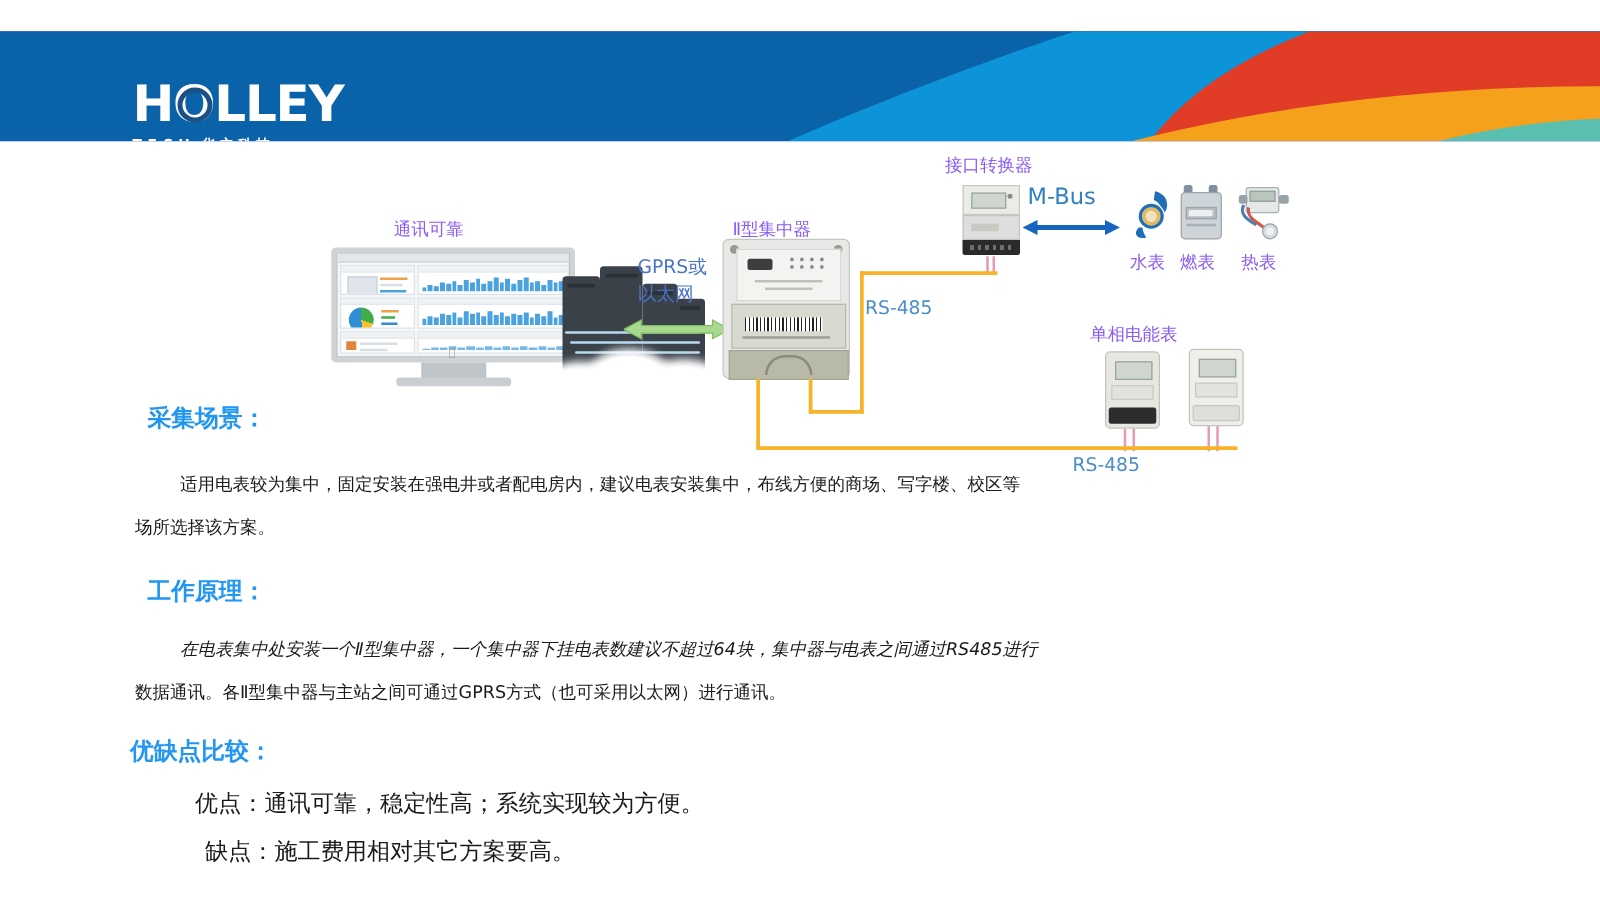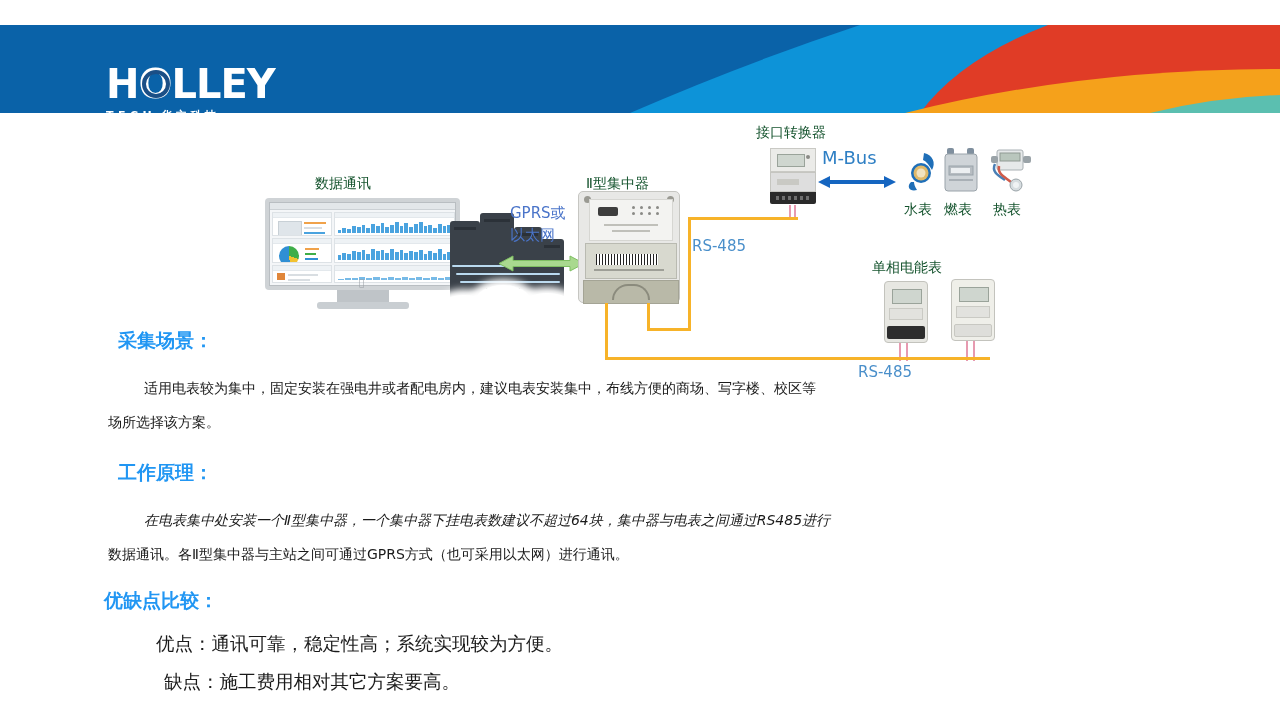--- a/index.html
+++ b/index.html
@@ -16,21 +16,21 @@
   #logo-ring{position:absolute;left:36px;top:5px;width:28px;height:28px;border:4px solid #1b4f86;
     border-radius:50%;box-sizing:border-box;}
   #logo-sub{margin-top:3px;display:flex;align-items:center;gap:5px;}
   #logo-tech{font-size:11px;font-weight:bold;letter-spacing:4.5px;color:#ffffff;}
   #logo-cn{font-size:11px;font-weight:bold;letter-spacing:3.5px;color:#ffffff;}
   #header-title{position:absolute;left:290px;top:45px;color:#ffffff;font-size:34px;
     letter-spacing:2px;font-family:"DejaVu Sans","Liberation Sans",sans-serif;z-index:5;}
 
   
   #diagram{position:absolute;left:0;top:113px;width:1280px;height:260px;}
-  .dev-label{position:absolute;font-size:14px;color:#14532d;white-space:nowrap;}
+  .dev-label{position:absolute;font-size:14px;color:#8b5cf6;white-space:nowrap;}
   .blue-label{position:absolute;font-size:16px;color:#2e7fc4;white-space:nowrap;}
   .blue-label-sm{position:absolute;font-size:14px;color:#4a8fca;white-space:nowrap;}
   .gprs-label{position:absolute;font-size:15px;color:#4a74c9;text-align:center;line-height:19px;white-space:nowrap;}
 
   
   #monitor{position:absolute;left:265px;top:85px;width:195px;height:112px;}
   #mon-bezel{position:absolute;left:0;top:0;width:195px;height:92px;background:#cfd3d6;
     border-radius:4px;padding:4px;box-sizing:border-box;}
   #mon-screen{width:100%;height:100%;background:#f4f6f8;border:1px solid #b9bec2;box-sizing:border-box;
     display:flex;flex-direction:column;}
@@ -115,21 +115,21 @@
     <div id="logo-sub">
       <span id="logo-tech">TECH</span>
       <span id="logo-cn">华立科技</span>
     </div>
   </div>
 
 </div>
 
 <div id="diagram">
 
-  <div class="dev-label" style="left:315px;top:62px;">数据通讯</div>
+  <div class="dev-label" style="left:315px;top:62px;">通讯可靠</div>
   <div class="dev-label" style="left:586px;top:62px;">Ⅱ型集中器</div>
   <div class="dev-label" style="left:756px;top:11px;">接口转换器</div>
   <div class="dev-label" style="left:872px;top:146px;">单相电能表</div>
 
   <div id="monitor">
     <div id="mon-bezel">
       <div id="mon-screen">
         <div id="mon-topbar"></div>
         <div id="mon-grid">
           <div class="mon-card">
@@ -363,21 +363,21 @@
 
   <div class="ow" style="left:605px;top:190px;width:3px;height:55px;"></div>
   <div class="ow" style="left:605px;top:244px;width:385px;height:3px;"></div>
 
   <div class="blue-label-sm" style="left:692px;top:124px;font-size:15px;">RS-485</div>
   <div class="blue-label-sm" style="left:858px;top:250px;font-size:15px;">RS-485</div>
 </div>
 
 <div id="content">
 
-  <div class="sec-head" style="position:absolute;left:118px;top:10px;">采集场景：</div>
+  <div class="sec-head" style="position:absolute;left:118px;top:4px;">采集场景：</div>
   <div class="para indent" style="position:absolute;left:108px;top:53px;width:1095px;">适用电表较为集中，固定安装在强电井或者配电房内，建议电表安装集中，布线方便的商场、写字楼、校区等</div>
   <div class="para" style="position:absolute;left:108px;top:87px;width:1095px;">场所选择该方案。</div>
 
   <div class="sec-head" style="position:absolute;left:118px;top:142px;">工作原理：</div>
   <div class="para indent" style="position:absolute;left:108px;top:185px;width:1110px;font-style:italic;">在电表集中处安装一个Ⅱ型集中器，一个集中器下挂电表数建议不超过64块，集中器与电表之间通过RS485进行</div>
   <div class="para" style="position:absolute;left:108px;top:219px;width:1110px;">数据通讯。各Ⅱ型集中器与主站之间可通过GPRS方式（也可采用以太网）进行通讯。</div>
 
   <div class="sec-head" style="position:absolute;left:104px;top:270px;">优缺点比较：</div>
   <div class="bullet" style="position:absolute;left:156px;top:310px;">优点：通讯可靠，稳定性高；系统实现较为方便。</div>
   <div class="bullet" style="position:absolute;left:164px;top:348px;">缺点：施工费用相对其它方案要高。</div>

